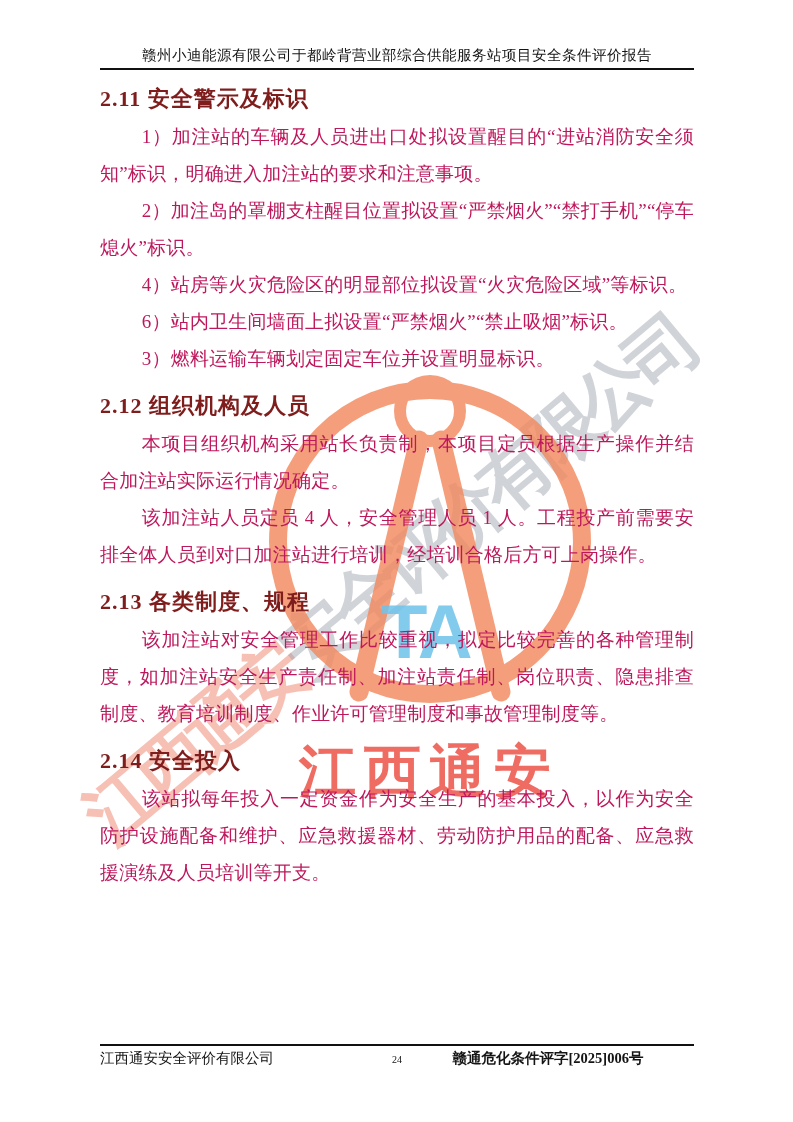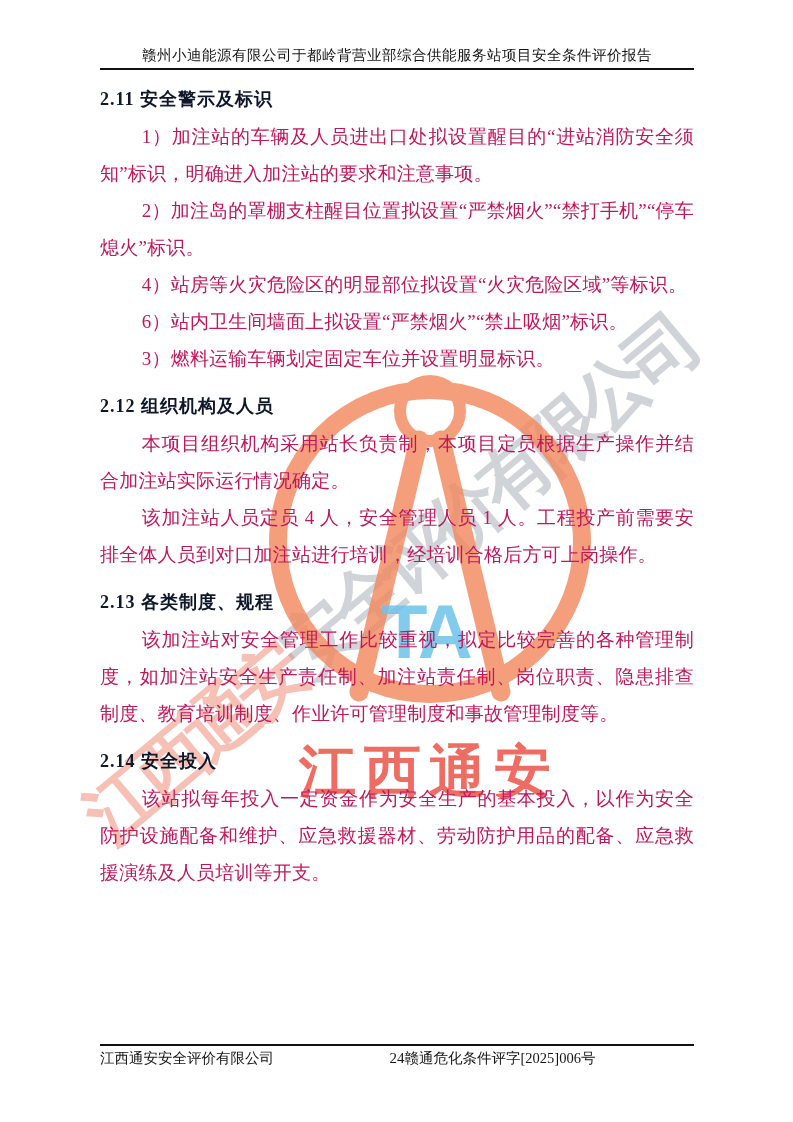--- a/index.html
+++ b/index.html
@@ -48,47 +48,47 @@
   
   .content{position:absolute;left:100px;top:46px;width:594px;z-index:1;}
   .page-header{border-bottom:2px solid #111;padding-bottom:4px;margin-bottom:8px;}
   .header-title{
     text-align:center;
     font-size:14.5px;line-height:18px;
     letter-spacing:0.5px;
     color:#141414;
   }
   .section-heading{
-    font-size:18px;line-height:38px;
+    font-size:22px;line-height:38px;
     font-weight:bold;
     margin:10px 0 0 0;
     letter-spacing:1px;
-    color:#0f172a;
+    color:#7f1d1d;
   }
   .body-par{
     font-size:19px;line-height:37px;
     margin:0;
     text-indent:2.2em;
     text-align:justify;
     letter-spacing:0.2px;
     color:#be185d;
   }
   
   .footer{
     position:absolute;left:100px;right:99px;top:1044px;z-index:1;
     border-top:2px solid #111;
     padding-top:3px;
   }
   .footer-row{
     display:flex;align-items:baseline;justify-content:space-between;
     font-size:14.5px;line-height:18px;color:#141414;
   }
   .footer-company{flex:1;text-align:left;}
-  .footer-page{flex:0 0 auto;text-align:left;font-size:15px;font-family:"Liberation Serif","DejaVu Serif",serif;}
-  .footer-doc{flex:1;text-align:left;}
+  .footer-page{flex:0 0 auto;text-align:left;font-size:10px;font-family:"Liberation Serif","DejaVu Serif",serif;}
+  .footer-doc{flex:1;text-align:center;font-weight:bold;}
 </style>
 </head>
 <body>
 
 <div class="page">
 
   <div class="watermark" aria-hidden="true">
     <div class="wm-diag"><span class="wm-diag-pink">江西通安</span><span class="wm-diag-gray">安全评价有限公司</span></div>
 
     <svg class="wm-logo" viewBox="0 0 345 368">

